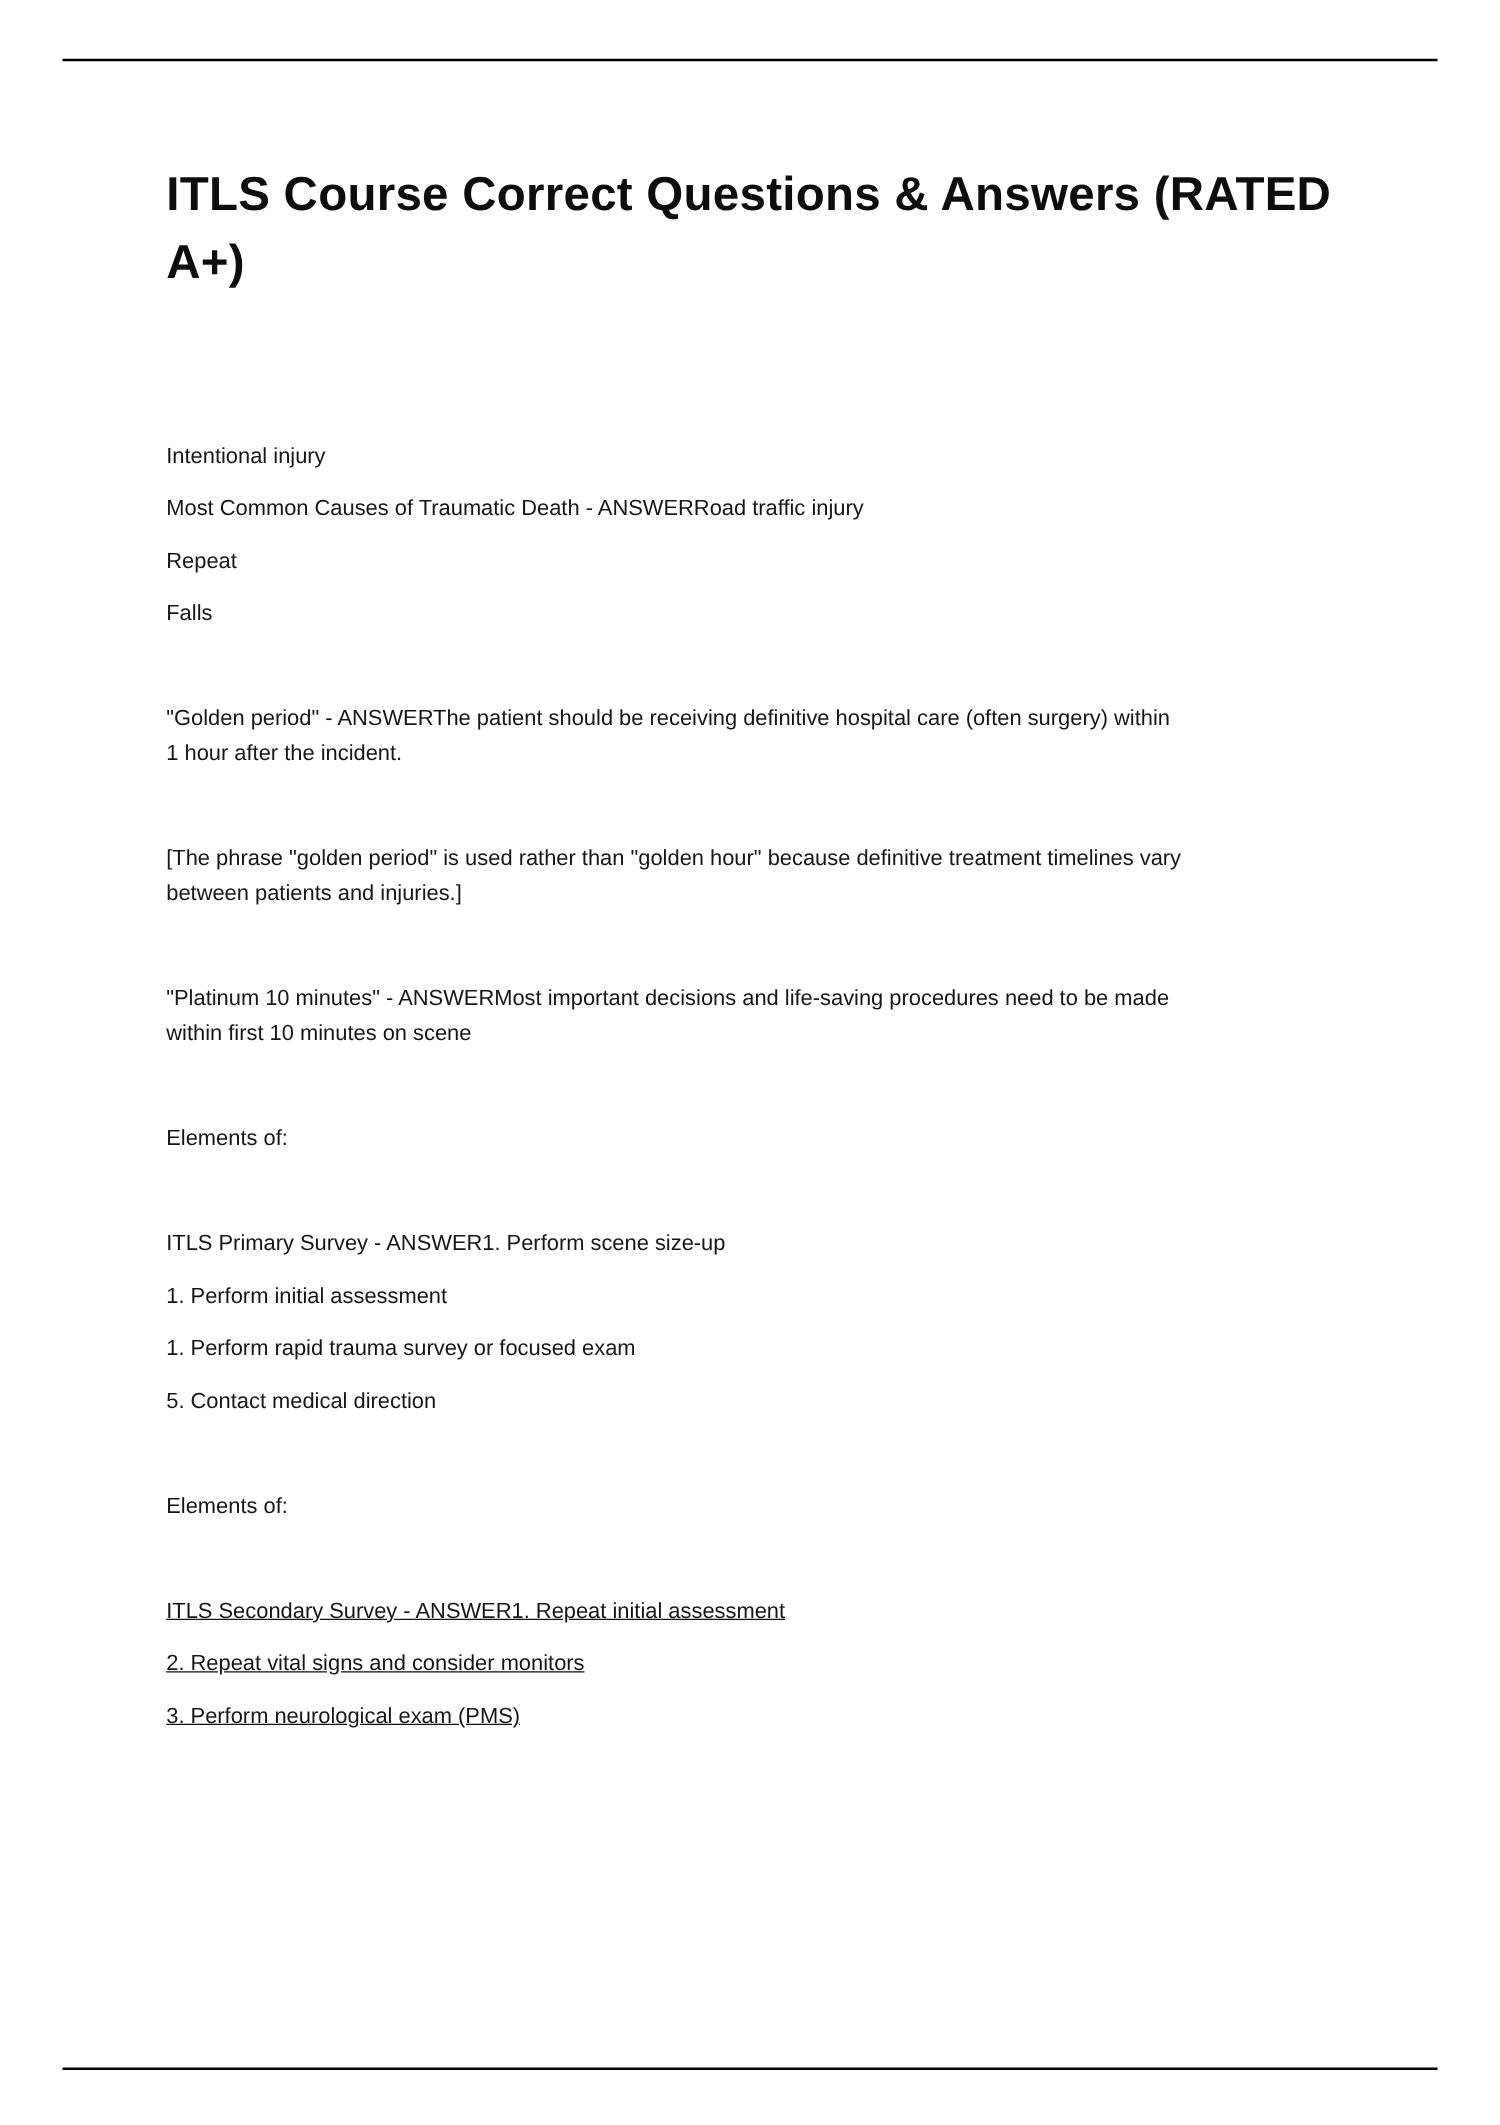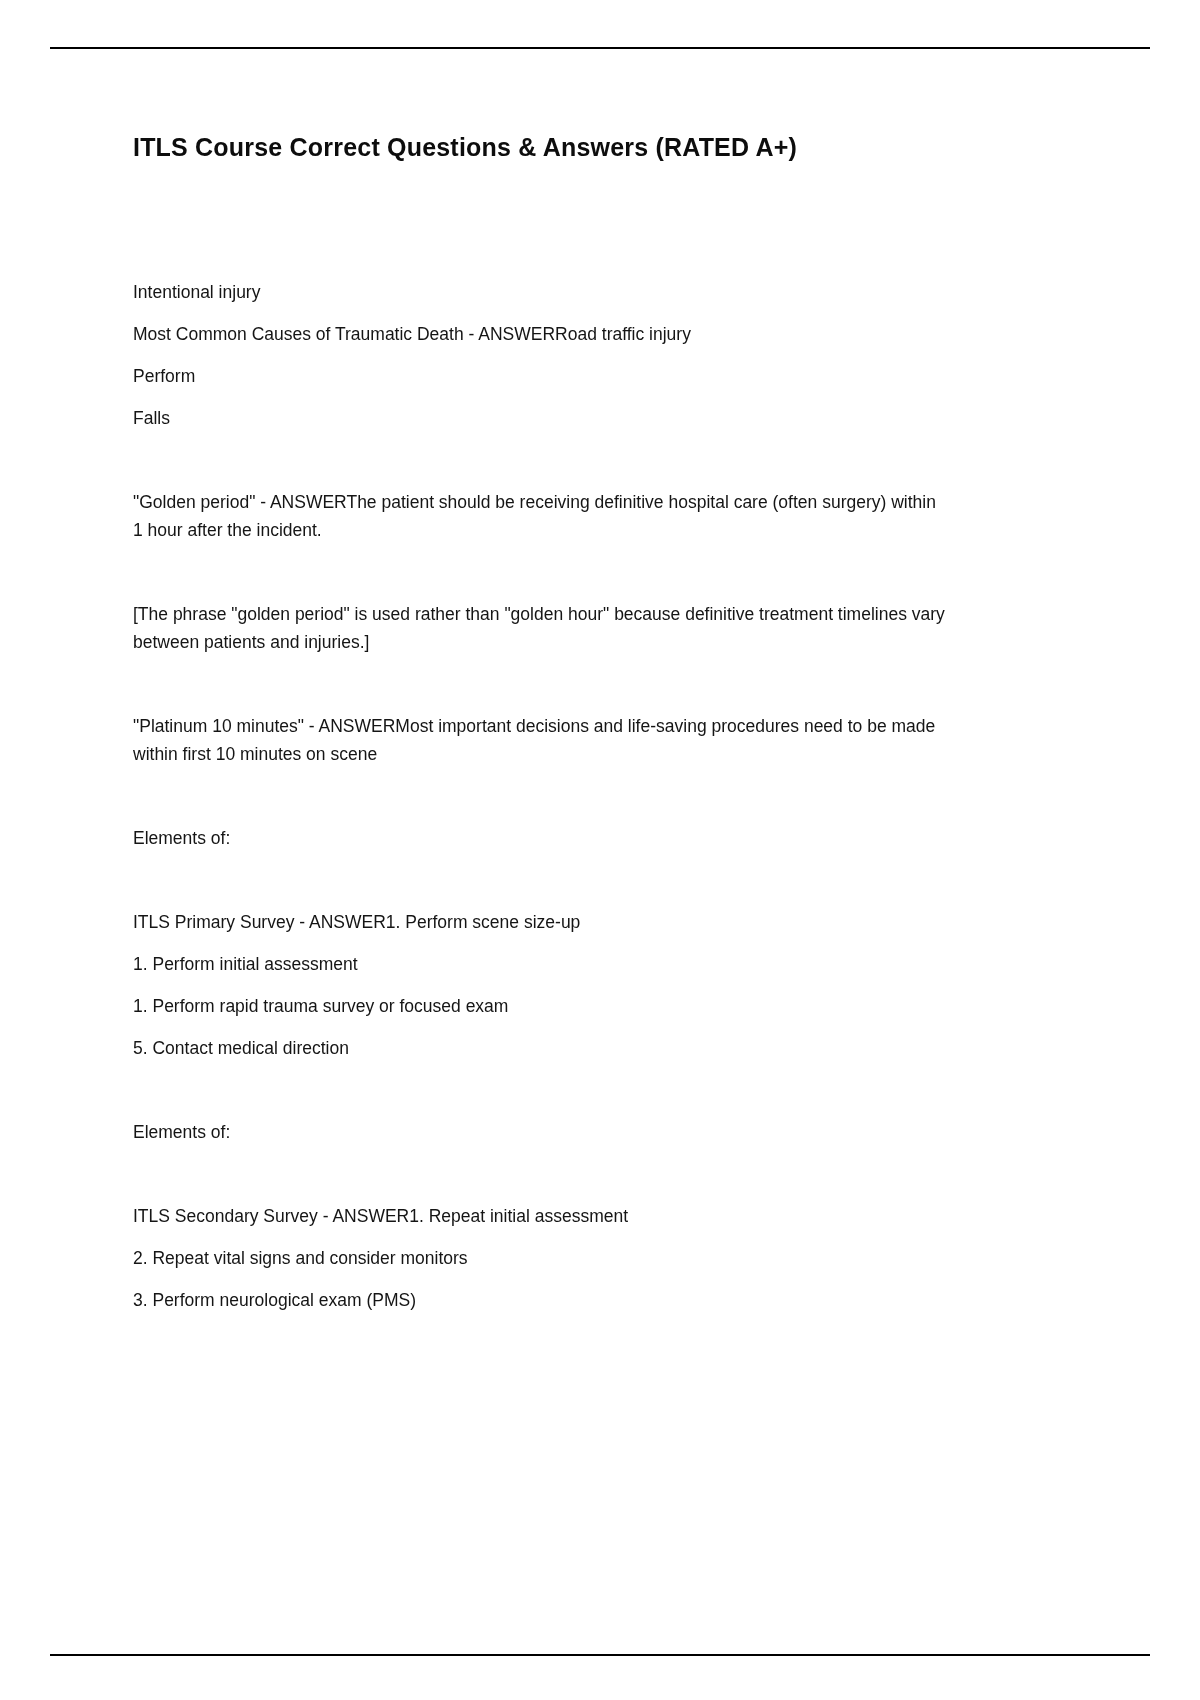--- a/index.html
+++ b/index.html
@@ -27,37 +27,38 @@
   .rule-top { top: 47px; }
   .rule-bottom { top: 1654px; }
   .content {
     position: absolute;
     top: 0;
     left: 133px;
     width: 934px;
   }
   h1.doc-title {
     margin: 130px 0 0 0;
-    font-size: 25px;
+    font-size: 38px;
     line-height: 1.42;
     font-weight: 700;
     color: #0d0d0d;
     letter-spacing: 0.2px;
   }
   .doc-body {
     margin-top: 112px;
     width: 812px;
     font-size: 17.5px;
     line-height: 28px;
   }
   .block {
     margin-bottom: 56px;
   }
   .block:last-child {
     margin-bottom: 14px;
+    text-decoration: underline;
   }
   .para {
     margin: 0 0 14px 0;
     color: #151515;
   }
   .para:last-child {
     margin-bottom: 0;
   }
 </style>
 </head>
@@ -66,21 +67,21 @@
 <div class="page">
   <div class="rule rule-top"></div>
 
   <div class="content">
     <h1 class="doc-title">ITLS Course Correct Questions &amp; Answers (RATED A+)</h1>
 
     <div class="doc-body">
         <div class="block">
           <p class="para">Intentional injury</p>
           <p class="para">Most Common Causes of Traumatic Death - ANSWERRoad traffic injury</p>
-          <p class="para">Perform</p>
+          <p class="para">Repeat</p>
           <p class="para">Falls</p>
         </div>
         <div class="block">
           <p class="para">"Golden period" - ANSWERThe patient should be receiving definitive hospital care (often surgery) within 1 hour after the incident.</p>
         </div>
         <div class="block">
           <p class="para">[The phrase "golden period" is used rather than "golden hour" because definitive treatment timelines vary between patients and injuries.]</p>
         </div>
         <div class="block">
           <p class="para">"Platinum 10 minutes" - ANSWERMost important decisions and life-saving procedures need to be made within first 10 minutes on scene</p>

